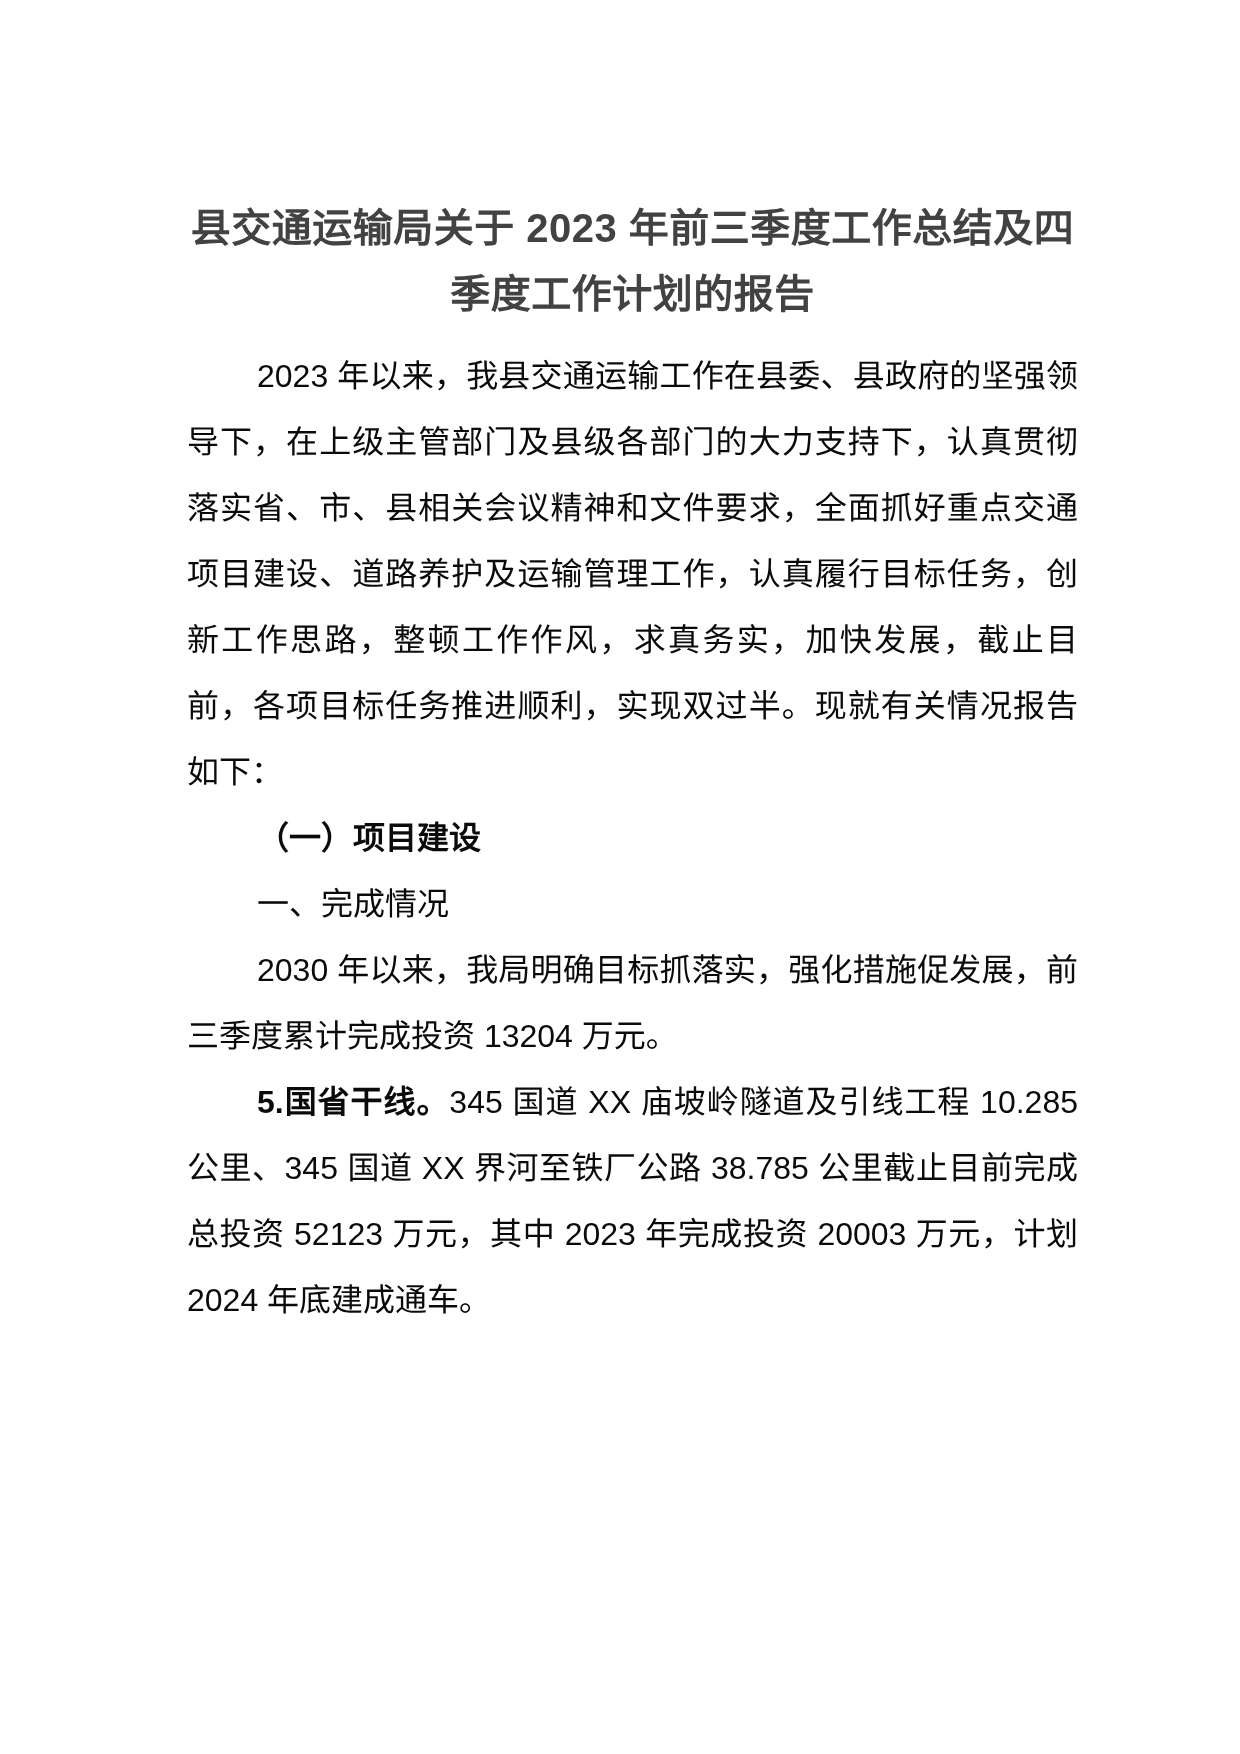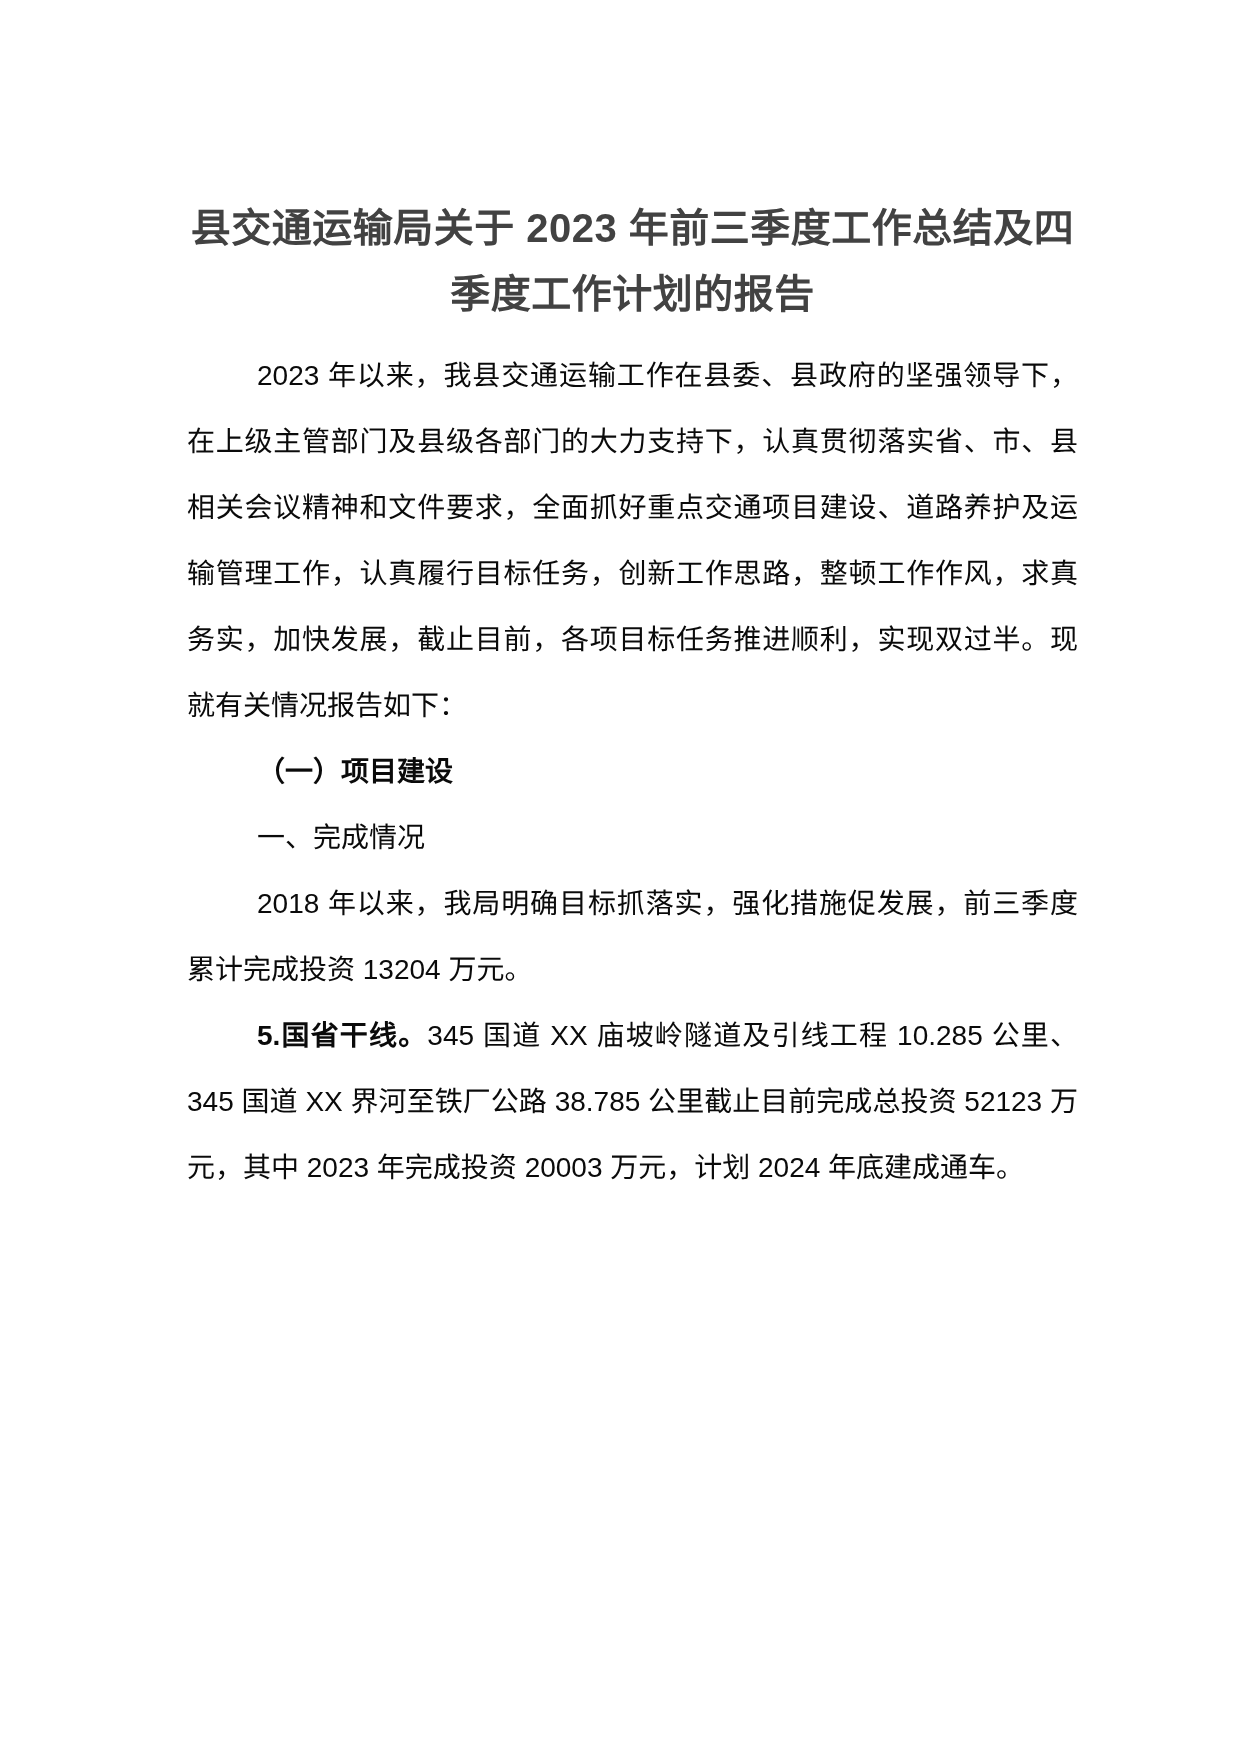--- a/index.html
+++ b/index.html
@@ -21,21 +21,21 @@
     margin: 0 0 16px 0;
     font-size: 40px;
     font-weight: bold;
     color: #424242;
     line-height: 66px;
     text-align: center;
     letter-spacing: 0.5px;
   }
   .para {
     margin: 0;
-    font-size: 28px;
+    font-size: 32px;
     line-height: 66px;
     color: #0a0a0a;
     text-align: justify;
     text-justify: inter-ideograph;
     text-indent: 70px;
     overflow-wrap: break-word;
   }
   .para.heading-bold {
     font-weight: bold;
   }
@@ -49,18 +49,18 @@
 <div class="page">
 
   <h1 class="doc-title">县交通运输局关于 2023 年前三季度工作总结及四季度工作计划的报告</h1>
 
   <p class="para">2023 年以来，我县交通运输工作在县委、县政府的坚强领导下，在上级主管部门及县级各部门的大力支持下，认真贯彻落实省、市、县相关会议精神和文件要求，全面抓好重点交通项目建设、道路养护及运输管理工作，认真履行目标任务，创新工作思路，整顿工作作风，求真务实，加快发展，截止目前，各项目标任务推进顺利，实现双过半。现就有关情况报告如下：</p>
 
   <p class="para heading-bold">（一）项目建设</p>
 
   <p class="para">一、完成情况</p>
 
-  <p class="para">2018 年以来，我局明确目标抓落实，强化措施促发展，前三季度累计完成投资 13204 万元。</p>
+  <p class="para">2030 年以来，我局明确目标抓落实，强化措施促发展，前三季度累计完成投资 13204 万元。</p>
 
   <p class="para"><span class="lead">5.国省干线。</span><span>345 国道 XX 庙坡岭隧道及引线工程 10.285 公里、345 国道 XX 界河至铁厂公路 38.785 公里截止目前完成总投资 52123 万元，其中 2023 年完成投资 20003 万元，计划 2024 年底建成通车。</span></p>
 
 
 </div>
 
 </body></html>

